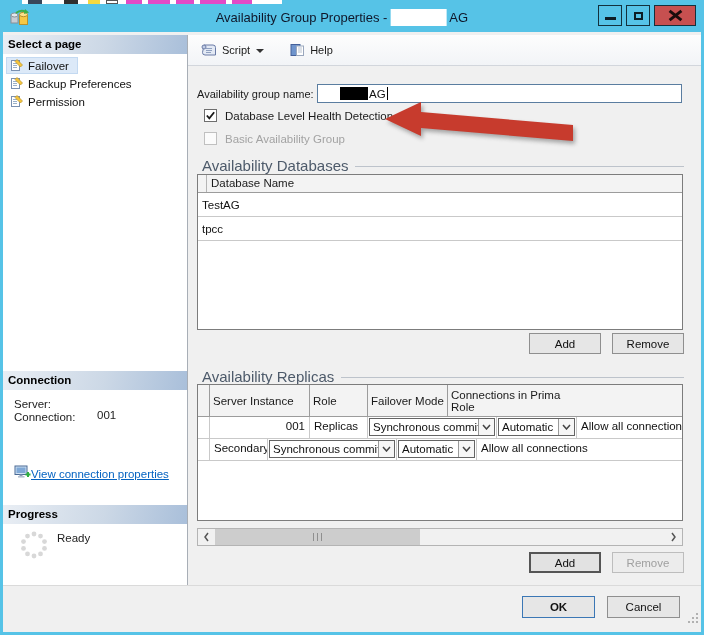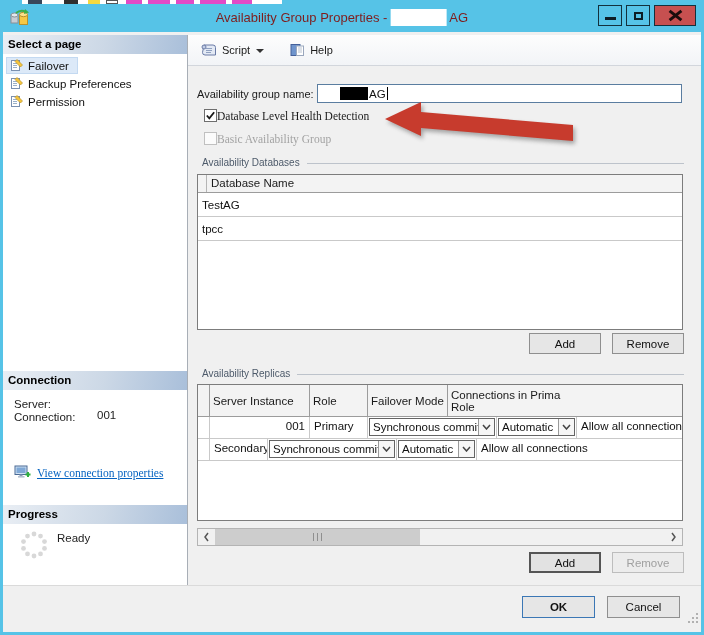--- a/index.html
+++ b/index.html
@@ -11,21 +11,21 @@
   .sliver span{position:absolute;top:0;height:4px;}
   .fr1{left:6px;width:14px;background:#39465a;}
   .fr2{left:42px;width:14px;background:#2f2f2f;}
   .fr3{left:66px;width:12px;background:#f5d93f;}
   .fr4{left:84px;width:12px;background:#fff;border:1px solid #555;box-sizing:border-box;}
   .frm{background:#e24ac6;height:3px;top:1px;}
 
   
   .titlebar{position:absolute;left:2px;top:2px;right:2px;height:30px;}
   .win-icon{position:absolute;left:8px;top:7px;}
-  .title{position:absolute;left:50%;top:0;transform:translateX(-54%);height:30px;display:flex;align-items:center;gap:3px;font-size:13px;color:#7f1d1d;white-space:nowrap;}
+  .title{position:absolute;left:50%;top:0;transform:translateX(-54%);height:30px;display:flex;align-items:center;gap:3px;font-size:13px;color:#0f172a;white-space:nowrap;}
   .title-redact{display:inline-block;width:56px;height:17px;background:#fff;}
   .controls{position:absolute;right:6px;top:3px;display:flex;gap:4px;}
   .ctl{width:24px;height:21px;border:1px solid #13313d;box-sizing:border-box;display:flex;align-items:center;justify-content:center;background:transparent;}
   .ctl.close{width:42px;background:#c75050;}
   .glyph-min{width:11px;height:3px;background:#0d1e26;margin-top:6px;}
   .glyph-max{width:9px;height:8px;border:2px solid #0d1e26;box-sizing:border-box;background:transparent;}
   .glyph-x{position:relative;width:13px;height:11px;}
   .glyph-x i{position:absolute;left:-1px;top:4px;width:15px;height:3px;background:#1a0d0d;}
   .glyph-x i:first-child{transform:rotate(38deg);}
   .glyph-x i:last-child{transform:rotate(-38deg);}
@@ -35,49 +35,49 @@
 
   
   .sidebar{position:absolute;left:0;top:3px;width:184px;height:550px;background:#fff;}
   .vdivider{position:absolute;left:184px;top:3px;width:1px;height:550px;background:#a8aeb6;}
   .side-hdr{height:19px;line-height:19px;padding-left:5px;font-size:11.5px;font-weight:bold;color:#000;background:linear-gradient(100deg,#e9eef4 0%,#ccd8e6 55%,#a9bfda 100%);}
   .pages{margin-top:3px;}
   .page-item{display:flex;align-items:center;gap:5px;margin:1px 0 1px 3px;padding:1px 8px 1px 3px;font-size:11.5px;color:#111;width:fit-content;border:1px solid transparent;cursor:default;}
   .page-item.selected{background:#dcE9f8;border-color:#c3d9f1;}
   .conn-hdr{position:absolute;left:0;top:336px;width:100%;}
   .lbl{position:absolute;font-size:11.5px;color:#222;}
-  .link-row{position:absolute;left:11px;top:430px;display:flex;align-items:center;gap:6px;font-family:Liberation Serif, serif;}
+  .link-row{position:absolute;left:11px;top:430px;display:flex;align-items:flex-end;}
   .link{font-size:11.5px;color:#0563c1;text-decoration:underline;cursor:pointer;}
   .spinner{position:absolute;left:16px;top:495px;}
 
   
   .toolbar{position:absolute;left:185px;top:3px;width:513px;height:31px;box-sizing:border-box;background:linear-gradient(#fdfdfd,#f2f4f7);border-bottom:1px solid #d2d6dc;display:flex;align-items:center;padding-left:12px;gap:7px;}
   .tb-label{font-size:11px;color:#1a1a1a;}
   .caret-down{width:0;height:0;border-left:4px solid transparent;border-right:4px solid transparent;border-top:4px solid #333;margin:2px 2px 0 1px;}
   .tb-gap{width:10px;}
   .tb-btn{display:flex;align-items:center;gap:5px;cursor:pointer;}
 
   
   .content{position:absolute;left:185px;top:35px;width:513px;height:517px;background:#f0f0f0;}
   .name-label{position:absolute;left:9px;top:21px;font-size:11px;color:#1a1a1a;white-space:nowrap;}
   .name-field{position:absolute;left:129px;top:17px;width:365px;height:19px;box-sizing:border-box;background:#fff;border:1px solid #5a7da0;display:flex;align-items:center;padding-left:4px;}
   .name-redact{width:28px;height:13px;background:#000;margin-left:18px;}
   .name-val{font-size:11.5px;color:#111;margin-left:1px;}
   .caret-bar{width:1px;height:13px;background:#000;margin-left:1px;}
 
-  .cbrow{position:absolute;display:flex;align-items:center;gap:0;font-family:Liberation Serif, serif;}
+  .cbrow{position:absolute;display:flex;align-items:center;gap:8px;}
   .cb-box{width:13px;height:13px;box-sizing:border-box;background:#fff;border:1px solid #6e6e6e;display:flex;align-items:center;justify-content:center;}
   .cb-box.disabled{border-color:#c0c0c0;background:#fbfbfb;}
   .cb-label{font-size:11.5px;color:#1a1a1a;}
   .cb-label.disabled{color:#a3a3a3;}
 
   .arrow{position:absolute;left:195px;top:33px;filter:drop-shadow(2px 3px 2px rgba(70,70,70,.45));}
 
   .group-hdr{position:absolute;left:14px;width:482px;display:flex;align-items:center;gap:7px;}
-  .group-title{font-size:10px;color:#4d5a6a;white-space:nowrap;}
+  .group-title{font-size:15px;color:#4d5a6a;white-space:nowrap;}
   .group-line{flex:1;border-top:1px solid #bdc3cb;margin-top:2px;}
 
   
   .db-table{position:absolute;left:9px;top:107px;width:486px;height:156px;box-sizing:border-box;background:#fff;border:1px solid #7c7c7c;}
   .db-head{height:17px;display:flex;background:#f3f3f3;border-bottom:1px solid #9c9c9c;}
   .db-rowhead{width:8px;border-right:1px solid #b5b5b5;}
   .db-col{flex:1;font-size:11.5px;line-height:16px;padding-left:4px;color:#1a1a1a;}
   .db-row{height:24px;box-sizing:border-box;border-bottom:1px solid #c9c9c9;font-size:11.5px;color:#111;padding-left:4px;display:flex;align-items:center;}
 
   .btn{position:absolute;height:21px;box-sizing:border-box;background:#e6e6e6;border:1px solid #8f8f8f;font-size:11.5px;color:#111;display:flex;align-items:center;justify-content:center;cursor:pointer;}
@@ -331,21 +331,21 @@
             </span>
           <span class="hc w-conn">
             <span>Connections in Prima</span>
             <span>Role</span>
           </span>
         </div>
 
         <div class="rep-row">
           <span class="rc w-rowhead"></span>
           <span class="rc w-server cell-right">001</span>
-          <span class="rc w-role cell-text">Primary</span>
+          <span class="rc w-role cell-text">Replicas</span>
           <span class="rc w-avail">
             <span class="combo">
               <span class="combo-text">Synchronous commit</span>
               <span class="combo-btn">
                   <svg width="9" height="6" viewBox="0 0 9 6">
                     <polyline points="1,1 4.5,5 8,1" fill="none" stroke="#444" stroke-width="1.5"></polyline>
                   </svg>
                 </span>
             </span>
           </span>

